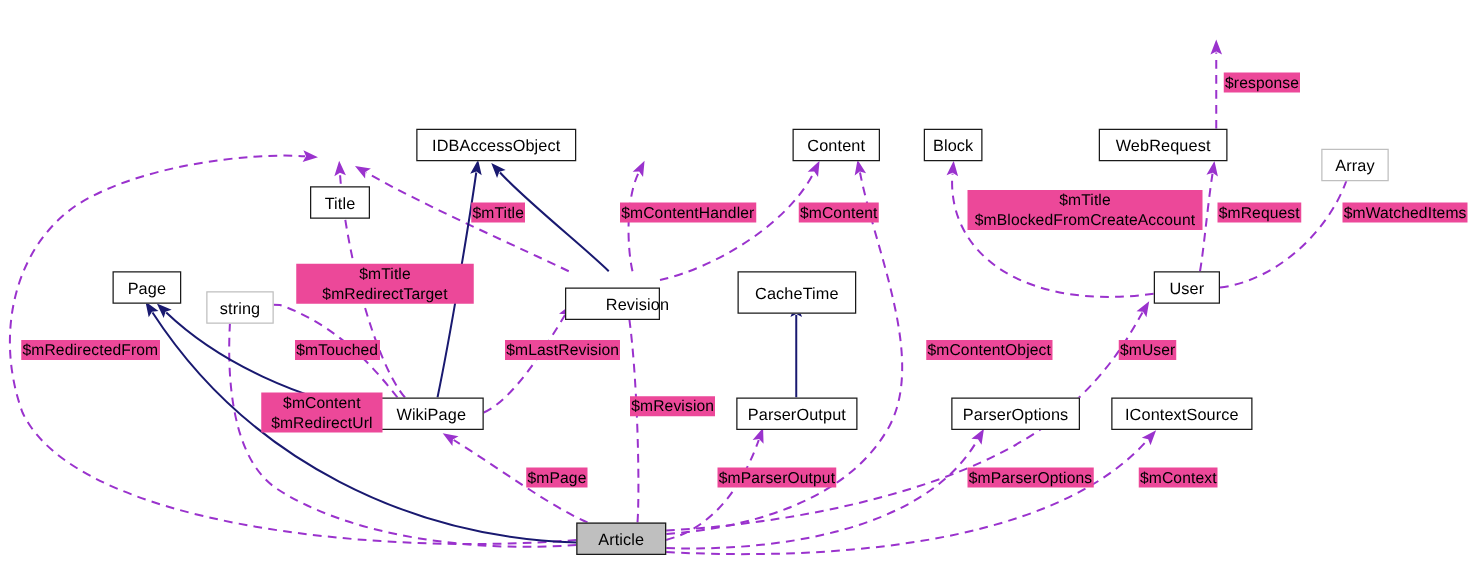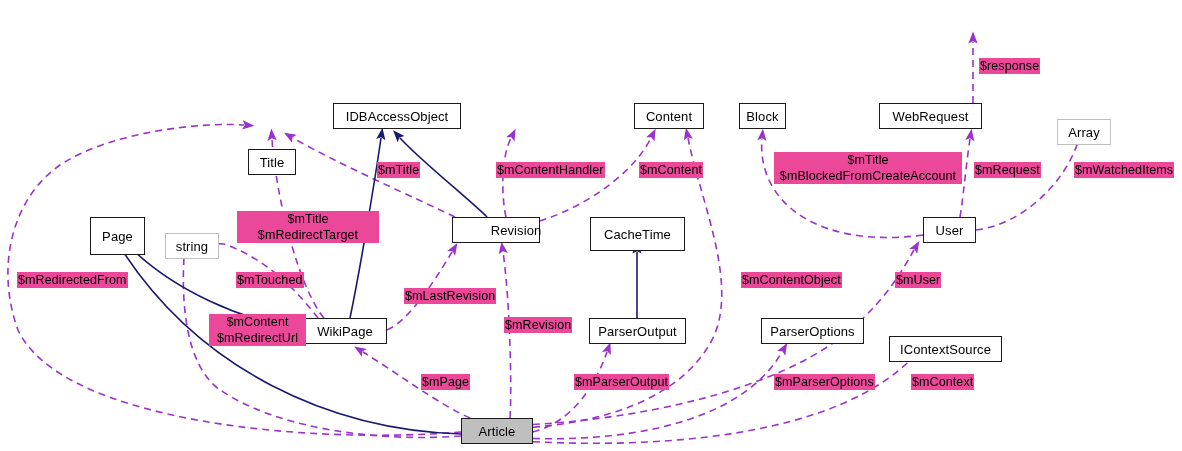--- a/index.html
+++ b/index.html
@@ -155,29 +155,29 @@
   </div>
 
   <div class="uml-node thick" style="left:879px; top:103px; width:103px; height:26px;">
     <span>WebRequest</span>
   </div>
 
   <div class="uml-node external" style="left:1057px; top:103px; width:54px; height:26px;">
     <span>Array</span>
   </div>
 
-  <div class="uml-node thick" style="left:90px; top:217px; width:55px; height:38px;">
+  <div class="uml-node thick" style="left:90px; top:217px; width:55px; height:26px;">
     <span>Page</span>
   </div>
 
   <div class="uml-node external" style="left:165px; top:217px; width:54px; height:26px;">
     <span>string</span>
   </div>
 
-  <div class="uml-node thick" style="left:452px; top:217px; width:88px; height:26px;padding-left:40px;">
+  <div class="uml-node thick" style="left:452px; top:230px; width:76px; height:26px;padding-left:40px;">
     <span>Revision</span>
   </div>
 
   <div class="uml-node thick" style="left:590px; top:217px; width:95px; height:34px;">
     <span>CacheTime</span>
   </div>
 
   <div class="uml-node thick" style="left:923px; top:217px; width:53px; height:26px;">
     <span>User</span>
   </div>
@@ -187,21 +187,21 @@
   </div>
 
   <div class="uml-node thick" style="left:761px; top:318px; width:103px; height:26px;">
     <span>ParserOptions</span>
   </div>
 
   <div class="uml-node thick" style="left:589px; top:318px; width:97px; height:26px;">
     <span>ParserOutput</span>
   </div>
 
-  <div class="uml-node thick" style="left:889px; top:336px; width:113px; height:26px;">
+  <div class="uml-node thick" style="left:889px; top:318px; width:113px; height:26px;">
     <span>IContextSource</span>
   </div>
 
   <div class="uml-node highlight" style="left:461px; top:418px; width:72px; height:26px;">
     <span>Article</span>
   </div>
 
   <div class="edge-label" style="left:979px; top:58px;">$response</div>
 
   <div class="edge-label" style="left:377px; top:162px;">$mTitle</div>
@@ -217,21 +217,21 @@
 
   <div class="edge-label" style="left:1074px; top:162px;">$mWatchedItems</div>
 
   <div class="edge-label two-line" style="left:237px; top:211px; width:140px;">$mTitle
 $mRedirectTarget</div>
 
   <div class="edge-label" style="left:17px; top:272px;">$mRedirectedFrom</div>
 
   <div class="edge-label" style="left:236px; top:272px;">$mTouched</div>
 
-  <div class="edge-label" style="left:404px; top:288px;text-align:right;">$mLastRevision</div>
+  <div class="edge-label" style="left:404px; top:272px;text-align:right;">$mLastRevision</div>
 
   <div class="edge-label" style="left:741px; top:272px;">$mContentObject</div>
 
   <div class="edge-label" style="left:895px; top:272px;">$mUser</div>
 
   <div class="edge-label two-line" style="left:209px; top:314px; width:95px;">$mContent
 $mRedirectUrl</div>
 
   <div class="edge-label" style="left:504px; top:317px;">$mRevision</div>
 

